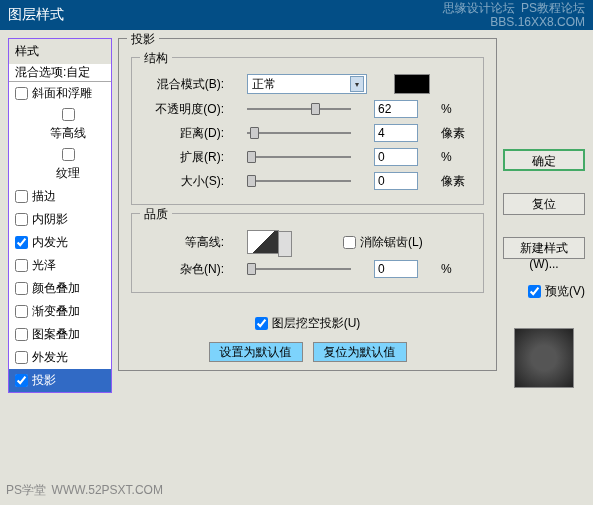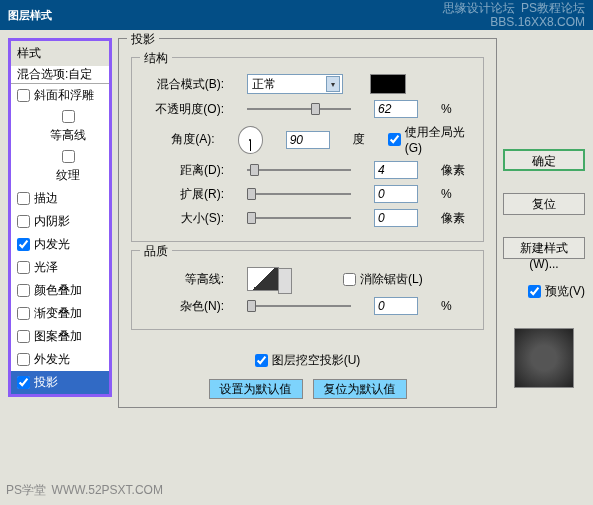--- a/index.html
+++ b/index.html
@@ -1,43 +1,43 @@
 <!DOCTYPE html>
 <html><head>
 <meta charset="utf-8">
 <style>
 * { box-sizing: border-box; margin: 0; padding: 0; font-family: "SimSun", "宋体", sans-serif; font-size: 12px; }
 body { background: #e2e2da; width: 593px; height: 505px; overflow: hidden; }
 .dialog { width: 593px; height: 505px; display: flex; flex-direction: column; }
 .titlebar { background: #034e86; color: #fff; height: 30px; display: flex; align-items: center; padding: 0 8px; justify-content: space-between; }
-.titlebar-text { font-size: 11px; font-weight: bold; }
+.titlebar-text { font-size: 14px; font-weight: normal; }
 .watermark { color: rgba(255,255,255,0.5); font-size: 11px; text-align: right; line-height: 1.2; }
 .content { display: flex; flex: 1; padding: 8px; gap: 6px; }
 .styles-col { width: 104px; }
-.styles-box { border: 3px solid #8b5cf6; background: #fff; }
+.styles-box { border: 1px solid #8b5cf6; background: #fff; }
 .styles-header { padding: 4px 6px; background: #e2e2da; }
 .styles-subheader { padding: 0 6px; border-bottom: 1px solid #aaa; }
 .style-item { padding: 3px 6px; display: flex; align-items: center; gap: 4px; }
 .style-item.indent { padding-left: 22px; flex-direction: column; }
 .style-item.selected { background: #316ac5; color: #fff; }
 .style-item input[type=checkbox] { margin: 0; }
 .main-col { flex: 1; }
 .fieldset { border: 1px solid #888; padding: 10px 12px 8px; position: relative; margin-bottom: 6px; }
 .fieldset-legend { position: absolute; top: -8px; left: 8px; background: #e2e2da; padding: 0 4px; }
 .sub-fieldset { border: 1px solid #aaa; padding: 10px 12px 8px; position: relative; margin-top: 8px; }
 .sub-fieldset-legend { position: absolute; top: -8px; left: 8px; background: #e2e2da; padding: 0 4px; }
 .row { display: flex; align-items: center; margin: 6px 0; gap: 23px; }
 .row-label { width: 80px; text-align: right; }
-.select { width: 96px; height: 20px; border: 1px solid #7b9ebd; background: #fff; display: flex; align-items: center; justify-content: space-between; padding: 0 2px 0 4px; }
+.select { width: 120px; height: 20px; border: 1px solid #7b9ebd; background: #fff; display: flex; align-items: center; justify-content: space-between; padding: 0 2px 0 4px; }
 .select-arrow { width: 14px; height: 16px; background: #cde; border: 1px solid #7b9ebd; display: flex; align-items: center; justify-content: center; font-size: 8px; color: #333; }
 .color-swatch { width: 36px; height: 20px; background: #000; border: 1px solid #888; margin-left: 4px; }
 .slider { flex: 1; max-width: 120px; height: 18px; position: relative; }
 .slider-track { position: absolute; top: 8px; left: 0; right: 0; height: 2px; background: #888; }
 .slider-thumb { position: absolute; top: 3px; width: 9px; height: 12px; background: #ccc; border: 1px solid #666; border-radius: 1px; }
-.num-input { width: 44px; height: 18px; border: 1px solid #7b9ebd; background: #fff; padding: 0 3px; text-align: left; font-style: italic; }
+.num-input { width: 44px; height: 18px; border: 1px solid #7b9ebd; background: #fff; padding: 0 3px; text-align: left; }
 .unit { width: 30px; }
 .angle-dial { width: 28px; height: 28px; border: 1px solid #888; border-radius: 50%; background: #fff; position: relative; }
 .angle-dial::after { content: ""; position: absolute; left: 50%; top: 50%; width: 1px; height: 11px; background: #000; transform-origin: top; transform: rotate(0deg); }
 .angle-dial::before { content: ""; position: absolute; left: calc(50% - 1px); top: calc(50% - 1px); width: 2px; height: 2px; background: #000; border-radius: 50%; }
 .checkbox-inline { display: flex; align-items: center; gap: 4px; }
 .contour-swatch { width: 32px; height: 24px; border: 1px solid #888; background: linear-gradient(135deg, #fff 0%, #fff 50%, #333 50%, #333 100%); position: relative; }
 .contour-swatch::after { content: ""; position: absolute; right: -14px; top: 0; width: 12px; height: 24px; border: 1px solid #888; background: #ddd; display: flex; align-items: center; justify-content: center; }
 .btn-row { display: flex; justify-content: center; gap: 10px; margin-top: 10px; }
 .btn { border: 1px solid #888; background: #7dd3fc; padding: 2px 10px; min-width: 90px; text-align: center; height: 20px; line-height: 14px; }
 .right-col { width: 82px; display: flex; flex-direction: column; gap: 22px; padding-top: 2px; justify-content: center; }
@@ -137,30 +137,20 @@
           <div class="row">
             <span class="row-label">不透明度(O):</span>
             <div class="slider">
               <div class="slider-track"></div>
                 <div class="slider-thumb" style="left:62%"></div>
             </div>
             <input class="num-input" value="62" style="">
             <span class="unit">%</span>
           </div>
 
-          <div class="row">
-            <span class="row-label">角度(A):</span>
-            <div class="angle-dial"></div>
-            <input class="num-input" value="90" style="">
-            <span>度</span>
-            <label class="checkbox-inline">
-              <input type="checkbox" checked="" style="">
-              <span>使用全局光(G)</span>
-            </label>
-          </div>
 
           <div class="row">
             <span class="row-label">距离(D):</span>
             <div class="slider">
               <div class="slider-track"></div>
                 <div class="slider-thumb" style="left:3%"></div>
             </div>
             <input class="num-input" value="4" style="">
             <span class="unit">像素</span>
           </div>

